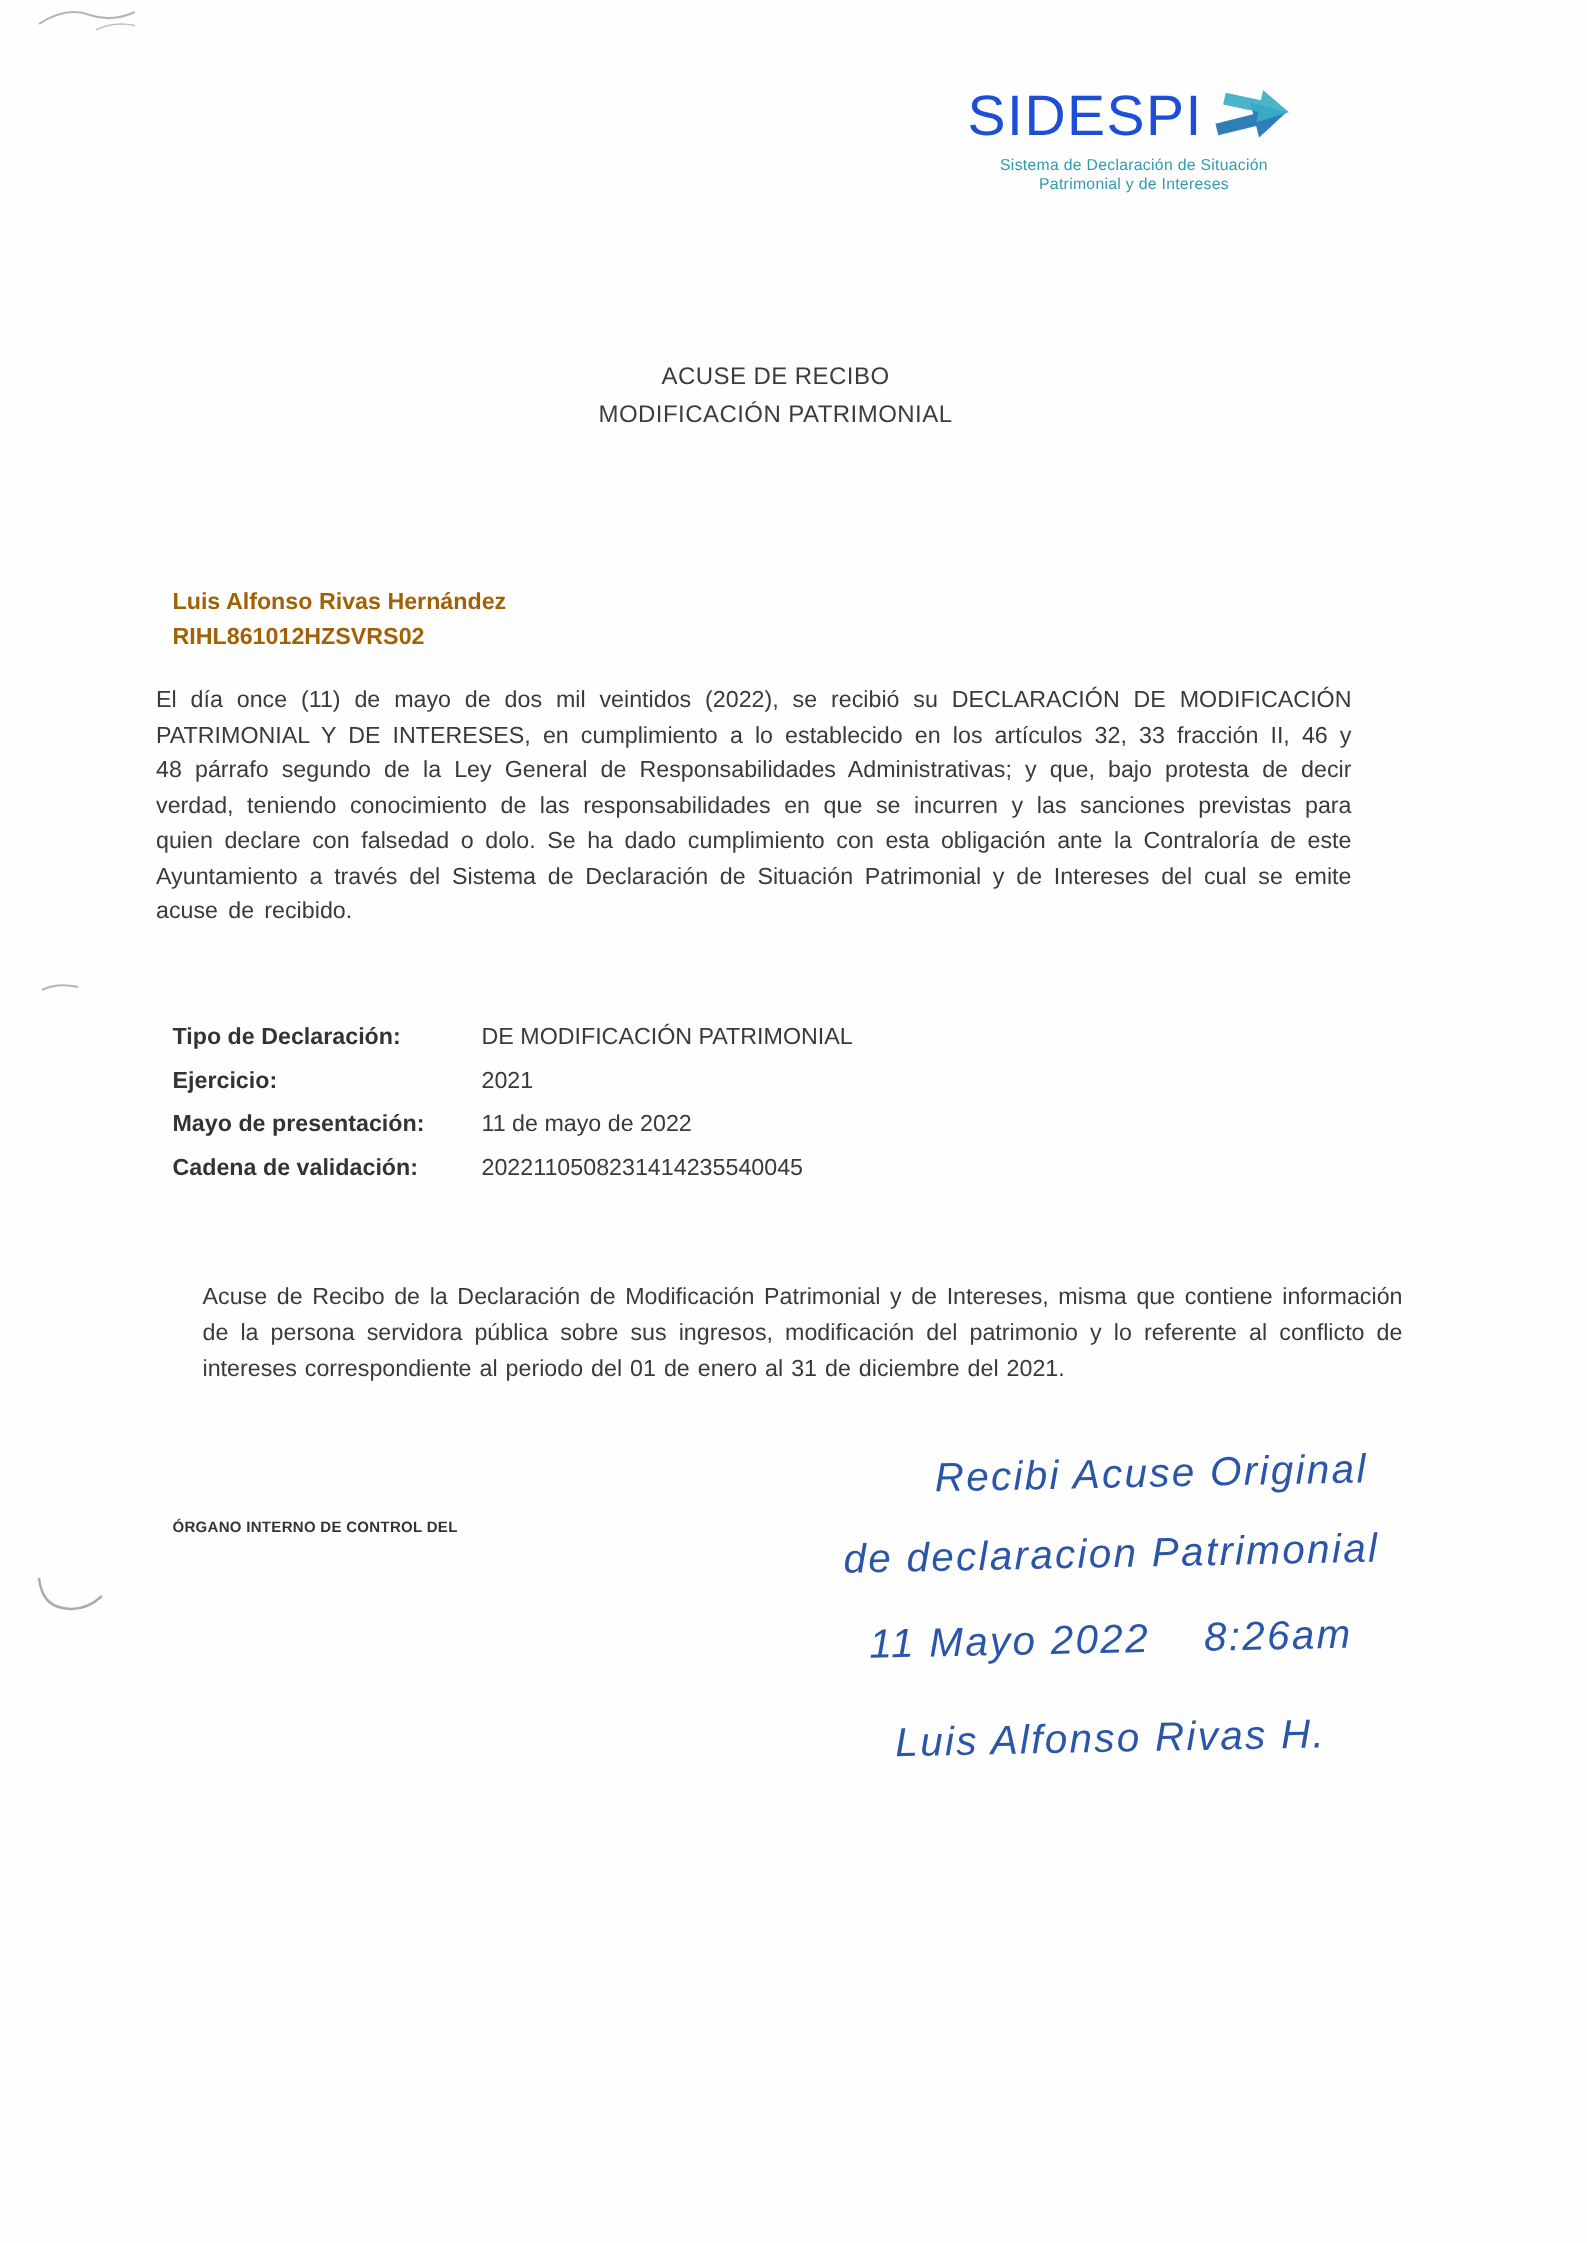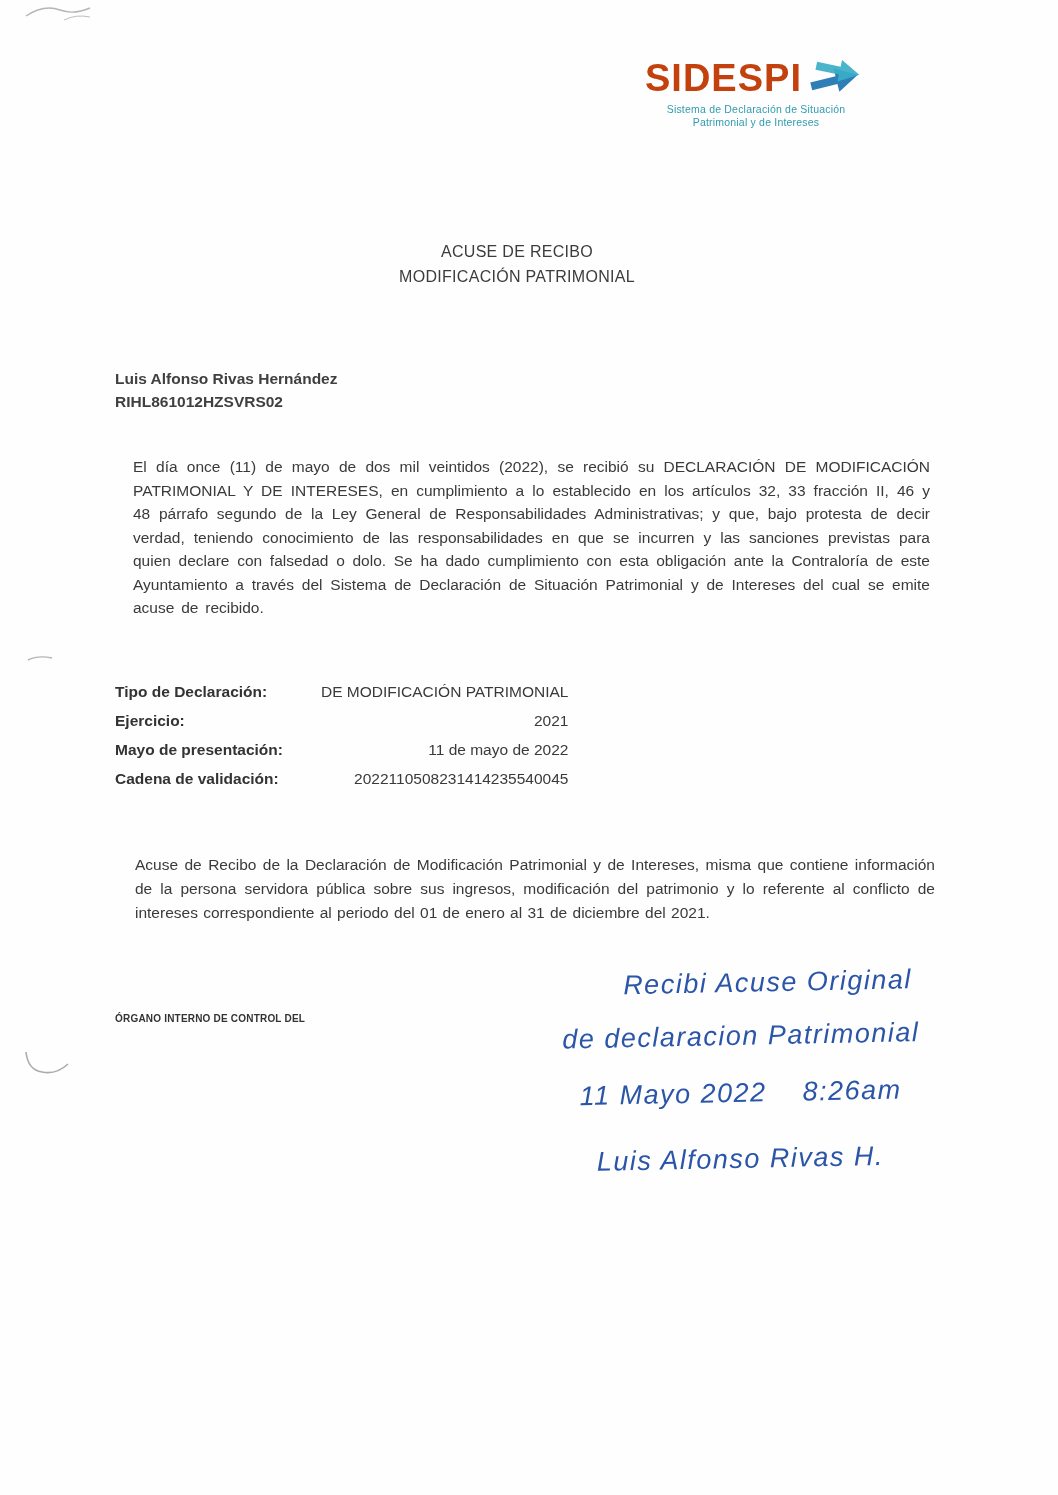--- a/index.html
+++ b/index.html
@@ -11,51 +11,51 @@
     background:#fefefe;
     font-family:"Liberation Sans", sans-serif;
     color:#3a3a3a;
     overflow:hidden;
   }
 
   
   .logo { position:absolute; top:56px; left:632px; width:248px; text-align:center; }
   .brand-row { display:flex; align-items:center; justify-content:center; gap:3px; }
   .brand-text {
-    font-size:38px; font-weight:bold; color:#c2410c; letter-spacing:1px;
+    font-size:38px; font-weight:normal; color:#1d4ed8; letter-spacing:1px;
   }
   .arrow-icon { display:inline-block; margin-top:-4px; }
   .logo-subtitle {
     margin-top:3px; font-size:10.5px; font-weight:normal;
     color:#2f9cae; line-height:13px; letter-spacing:0.2px;
   }
 
   
   .doc-title {
     position:absolute; top:239px; left:0; width:1018px;
     text-align:center; font-size:16px; line-height:25px;
     color:#3c3c3c; letter-spacing:0.3px;padding-left:16px;
   }
 
   
   .recipient {
-    position:absolute; top:367px; left:115px;
-    font-weight:bold; font-size:15.5px; line-height:23px; color:#404040;
+    position:absolute; top:390px; left:115px;
+    font-weight:bold; font-size:15.5px; line-height:23px; color:#a16207;
   }
 
   
   .body-par {
-    position:absolute; top:455px; left:133px; width:797px;
+    position:absolute; top:455px; left:104px; width:797px;
     font-size:15.5px; line-height:23.5px; text-align:justify;
     word-spacing:2.5px; color:#3a3a3a;
   }
 
   
   .fields { position:absolute; top:681px; left:115px; font-size:15.5px; color:#3a3a3a; }
-  .field-row { display:flex; align-items:baseline; line-height:22px; margin-bottom:7px;justify-content:space-between; }
+  .field-row { display:flex; align-items:baseline; line-height:22px; margin-bottom:7px; }
   .field-label { font-weight:bold; width:206px; color:#333; }
   .field-value { white-space:pre-wrap; }
 
   
   .closing-par {
     position:absolute; top:853px; left:115px; width:800px;
     font-size:15.5px; line-height:24px; text-align:justify;
     word-spacing:1px; color:#3a3a3a;margin-left:20px;
   }
 

